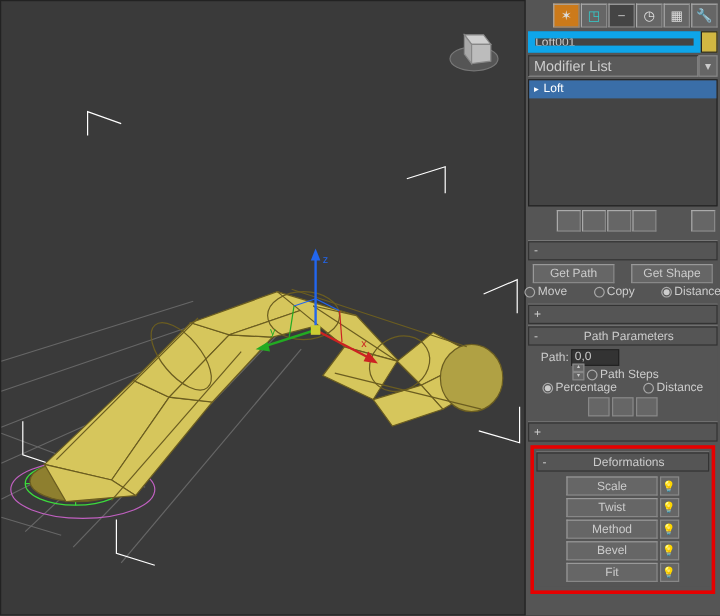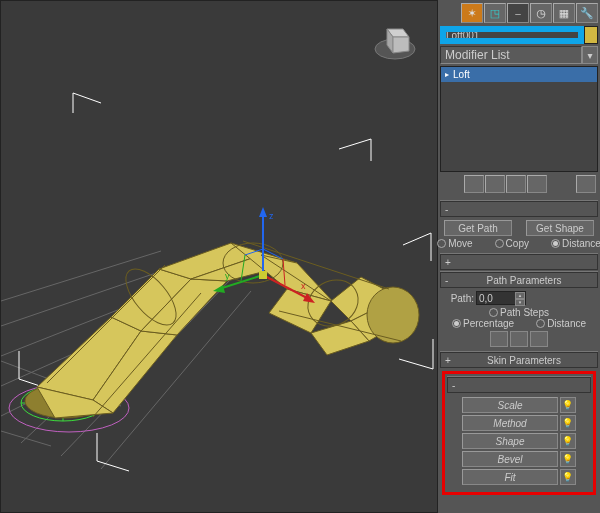--- a/index.html
+++ b/index.html
@@ -78,35 +78,35 @@
     height:16px;
   }
   .btn-row { display:flex; gap:14px; justify-content:flex-start; margin-bottom:2px;}
   .btn-row .btn { flex:1;}
   .radio-row { display:flex; gap:22px; justify-content:center; font-size:10px; color:#ccc; margin-top:0;}
   .radio { display:flex; align-items:center; gap:2px;}
   .radio .dot { width:9px; height:9px; border:1px solid #aaa; border-radius:50%; display:inline-block; position:relative;}
   .radio .dot.on::after{content:""; width:5px; height:5px; background:#ccc; border-radius:50%; position:absolute; top:1px; left:1px;}
   .field-row { display:flex; align-items:center; gap:2px; font-size:10px; margin-bottom:2px;}
   .field-row label { width:30px; text-align:right;}
-  .spinner { display:flex; background:#333; border:1px solid #222; height:14px;}
+  .spinner { display:flex; background:#333; border:1px solid #222; height:14px;flex-direction:column;}
   .spinner input{ width:38px; background:#333; border:none; color:#ccc; font-size:10px; padding:0 2px;}
   .spinner .spins{ width:10px; display:flex; flex-direction:column;}
   .spinner .spins div{flex:1; background:#666; border:1px solid #888; font-size:5px; line-height:5px; text-align:center;}
   .chk { width:10px; height:10px; background:#555; border:1px solid #333; display:inline-block;}
   .icon-row{display:flex; gap:2px; justify-content:center; margin-top:2px;}
   .icon-row .ib{width:18px; height:16px; background:#666; border:1px solid #888;}
   .highlight-box {
     border: 3px solid #e60000;
     padding: 2px;
     margin: 2px;
   }
   .deform-body { display:flex; flex-direction:column; gap:2px; padding:4px;}
   .deform-row { display:flex; gap:2px; justify-content:center;}
-  .deform-row .btn { width:96px;font-style:italic; }
+  .deform-row .btn { width:76px; }
   .deform-row .tog { width:16px; height:16px; background:#666; border:1px solid #888; display:flex; align-items:center; justify-content:center; font-size:9px;}
   
   .gizmo text{ font-size:9px; font-family:Arial;}
 </style>
 </head>
 <body>
 
 <div class="viewport">
   
   <svg class="viewcube" viewBox="0 0 44 44">
@@ -307,43 +307,43 @@
         <div class="ib"></div>
         <div class="ib"></div>
         <div class="ib"></div>
       </div>
     </div>
   </div>
 
   <div class="rollout">
     <div class="rollout-head">
       <span class="sign">+</span>
-      <span class="title">Skin Parameters</span>
     </div>
   </div>
 
   <div class="highlight-box">
     <div class="rollout">
       <div class="rollout-head">
         <span class="sign">-</span>
+        <span class="title">Deformations</span>
       </div>
       <div class="deform-body">
         <div class="deform-row">
           <div class="btn">Scale</div>
           <div class="tog">💡</div>
         </div>
         <div class="deform-row">
+          <div class="btn">Twist</div>
+          <div class="tog">💡</div>
+        </div>
+        <div class="deform-row">
           <div class="btn">Method</div>
           <div class="tog">💡</div>
         </div>
         <div class="deform-row">
-          <div class="btn">Shape</div>
-          <div class="tog">💡</div>
-        </div>
-        <div class="deform-row">
           <div class="btn">Bevel</div>
           <div class="tog">💡</div>
         </div>
         <div class="deform-row">
           <div class="btn">Fit</div>
           <div class="tog">💡</div>
         </div>
       </div>
     </div>
   </div>

